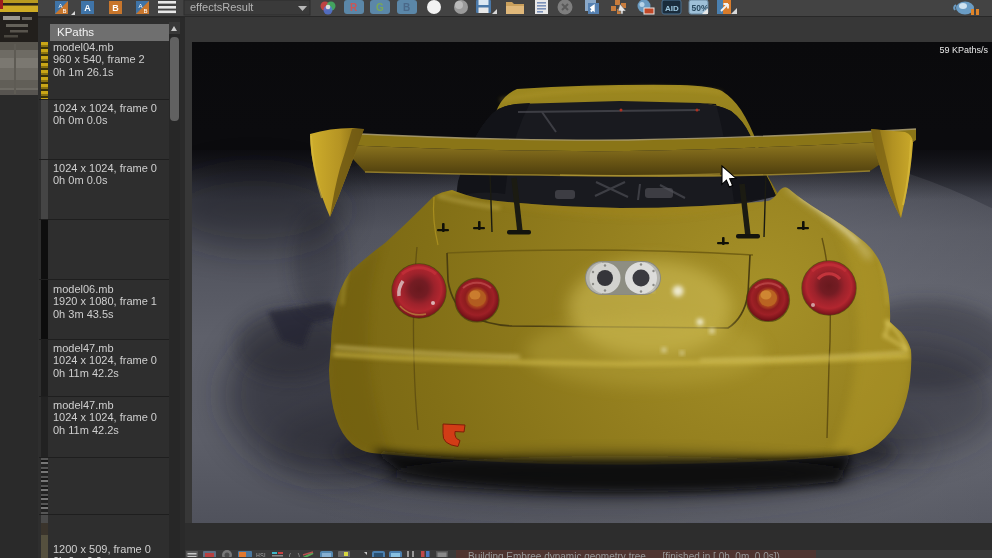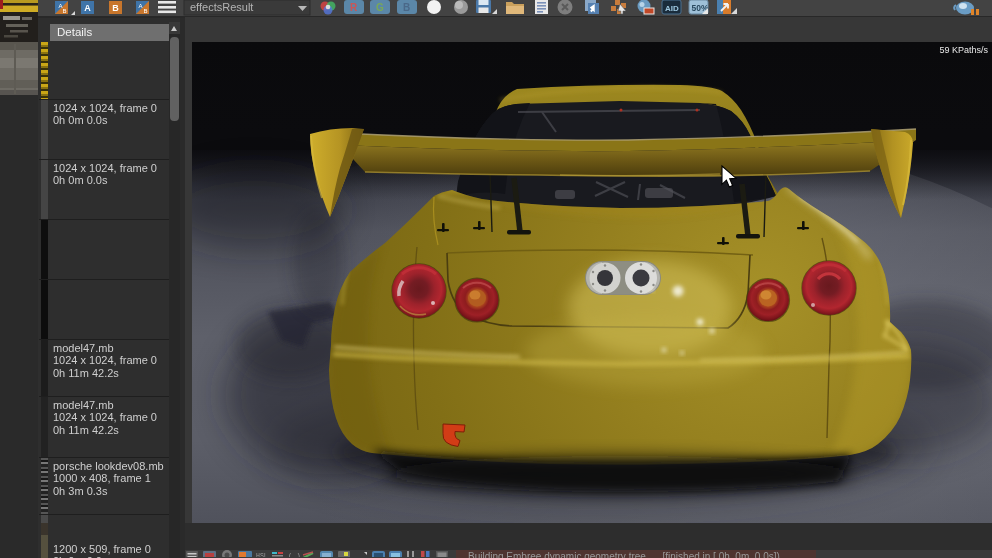--- a/index.html
+++ b/index.html
@@ -188,46 +188,47 @@
           <ellipse cx="8" cy="6" rx="4" ry="3" fill="#cfe2f0"></ellipse>
           <path d="M1 5 q-3 2 -1 5" stroke="#6a9cc4" stroke-width="2" fill="none"></path>
           <rect x="16" y="9" width="3" height="6" fill="#e08428"></rect>
           <rect x="21" y="9" width="3" height="6" fill="#e08428"></rect>
         </g>
     </svg>
   </div>
   <div class="abs" id="topseam"></div>
 
   <div class="abs" id="panel">
-    <div id="phead">Details</div>
+    <div id="phead">KPaths</div>
 
     <div class="sep" style="top:81px"></div>
     <div class="sep" style="top:141px"></div>
     <div class="sep" style="top:201px"></div>
     <div class="sep" style="top:261px"></div>
     <div class="sep" style="top:321px"></div>
     <div class="sep" style="top:378px"></div>
     <div class="sep" style="top:439px"></div>
     <div class="sep" style="top:496px"></div>
 
     <div class="sliver" style="top:24px;height:57px;background:repeating-linear-gradient(180deg,#caa616 0 3px,#8a7210 3px 5px,#3a3208 5px 7px)"></div>
     <div class="sliver" style="top:82px;height:59px;background:#454545"></div>
     <div class="sliver" style="top:142px;height:59px;background:#454545"></div>
     <div class="sliver" style="top:202px;height:59px;background:#0e0e0e"></div>
     <div class="sliver" style="top:262px;height:59px;background:#0d0d0d"></div>
     <div class="sliver" style="top:322px;height:56px;background:#1c1c1c"></div>
     <div class="sliver" style="top:379px;height:60px;background:#222222"></div>
     <div class="sliver" style="top:440px;height:56px;background:repeating-linear-gradient(180deg,#555 0 2px,#181818 2px 4px,#777 4px 6px,#222 6px 9px)"></div>
     <div class="sliver" style="top:497px;height:43px;background:linear-gradient(180deg,#4a4a4a 0 8px,#3a342c 8px 20px,#55503e 20px 43px)"></div>
 
+    <div class="entry" style="top:23px">model04.mb<br>960 x 540, frame 2<br>0h 1m 26.1s</div>
     <div class="entry" style="top:84px">1024 x 1024, frame 0<br>0h 0m 0.0s</div>
     <div class="entry" style="top:144px">1024 x 1024, frame 0<br>0h 0m 0.0s</div>
+    <div class="entry" style="top:265px">model06.mb<br>1920 x 1080, frame 1<br>0h 3m 43.5s</div>
     <div class="entry" style="top:324px">model47.mb<br>1024 x 1024, frame 0<br>0h 11m 42.2s</div>
     <div class="entry" style="top:381px">model47.mb<br>1024 x 1024, frame 0<br>0h 11m 42.2s</div>
-    <div class="entry" style="top:442px">porsche lookdev08.mb<br>1000 x 408, frame 1<br>0h 3m 0.3s</div>
     <div class="entry" style="top:525px">1200 x 509, frame 0<br>0h 0m 0.0s</div>
     <div id="scroll">
         <div id="sarrow"></div>
         <div id="sthumb"></div>
       </div>
   </div>
 
   <div class="abs" id="vpgap"></div>
   <div class="abs" id="viewport"></div>
 

